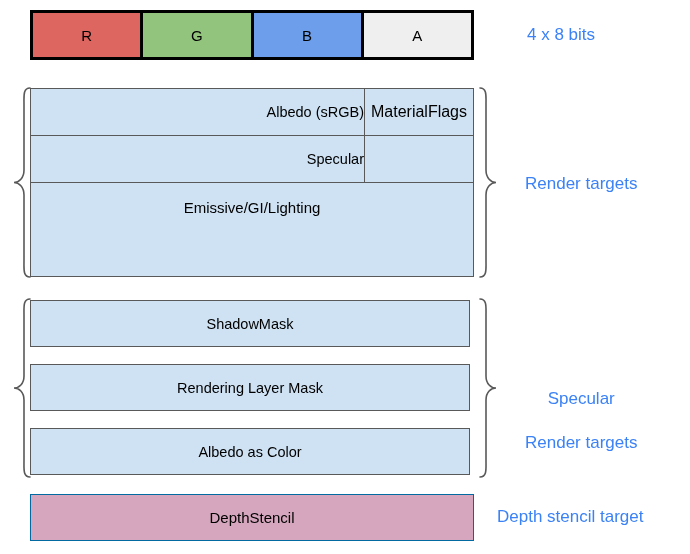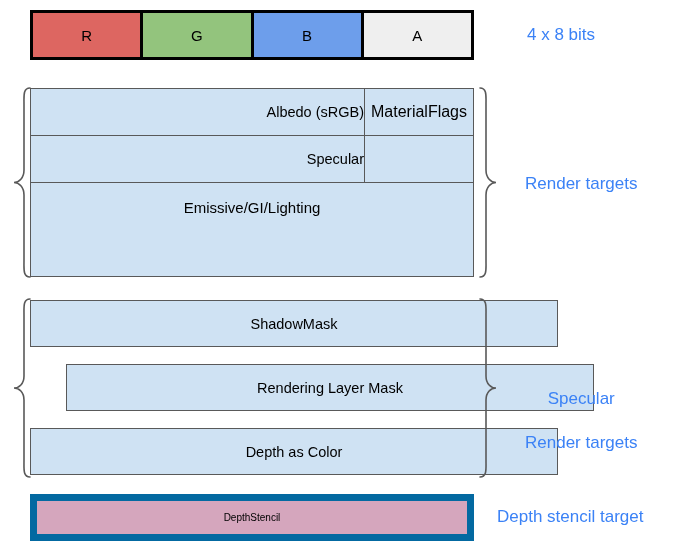--- a/index.html
+++ b/index.html
@@ -90,48 +90,48 @@
     display: flex;
     align-items: center;
     justify-content: center;
     font-size: 15px;
   }
 
   
   .opt-box {
     position: absolute;
     left: 30px;
-    width: 528px;
+    width: 440px;
     height: 47px;
     box-sizing: border-box;
     border: 1px solid #595959;
     background: #cfe2f3;
     display: flex;
     align-items: center;
     justify-content: center;
     font-size: 14.5px;
   }
   .opt-0 { top: 300px; }
-  .opt-1 { top: 364px; margin-left: 36px; }
+  .opt-1 { top: 364px; }
   .opt-2 { top: 428px; }
 
   
   .ds-box {
     position: absolute;
     left: 30px;
     top: 494px;
     width: 444px;
     height: 47px;
     box-sizing: border-box;
-    border: 7px solid #0369a1;
+    border: 1px solid #0369a1;
     background: #d5a6bd;
     display: flex;
     align-items: center;
     justify-content: center;
-    font-size: 10px;
+    font-size: 15px;
   }
 
   
   .brace {
     position: absolute;
   }
   .brace svg { display: block; }
 
   
   .side-label {
@@ -208,21 +208,21 @@
 
   <div class="side-label lbl-rt">Render targets</div>
 
   <div class="opt-box opt-0">
     <span>ShadowMask</span>
   </div>
   <div class="opt-box opt-1">
     <span>Rendering Layer Mask</span>
   </div>
   <div class="opt-box opt-2">
-    <span>Depth as Color</span>
+    <span>Albedo as Color</span>
   </div>
 
   <div class="brace" style="left:12px; top:297px;">
     <svg width="20" height="182" viewBox="0 0 20 182">
       <path d="M18 2 C11 2 12 10 12 18 L12 79 C12 87 7 91 2 91 C7 91 12 95 12 103 L12 164 C12 172 11 180 18 180" fill="none" stroke="#595959" stroke-width="1.6" stroke-linecap="round"></path>
     </svg>
   </div>
 
   <div class="brace" style="left:478px; top:297px;">
     <svg width="20" height="182" viewBox="0 0 20 182">

